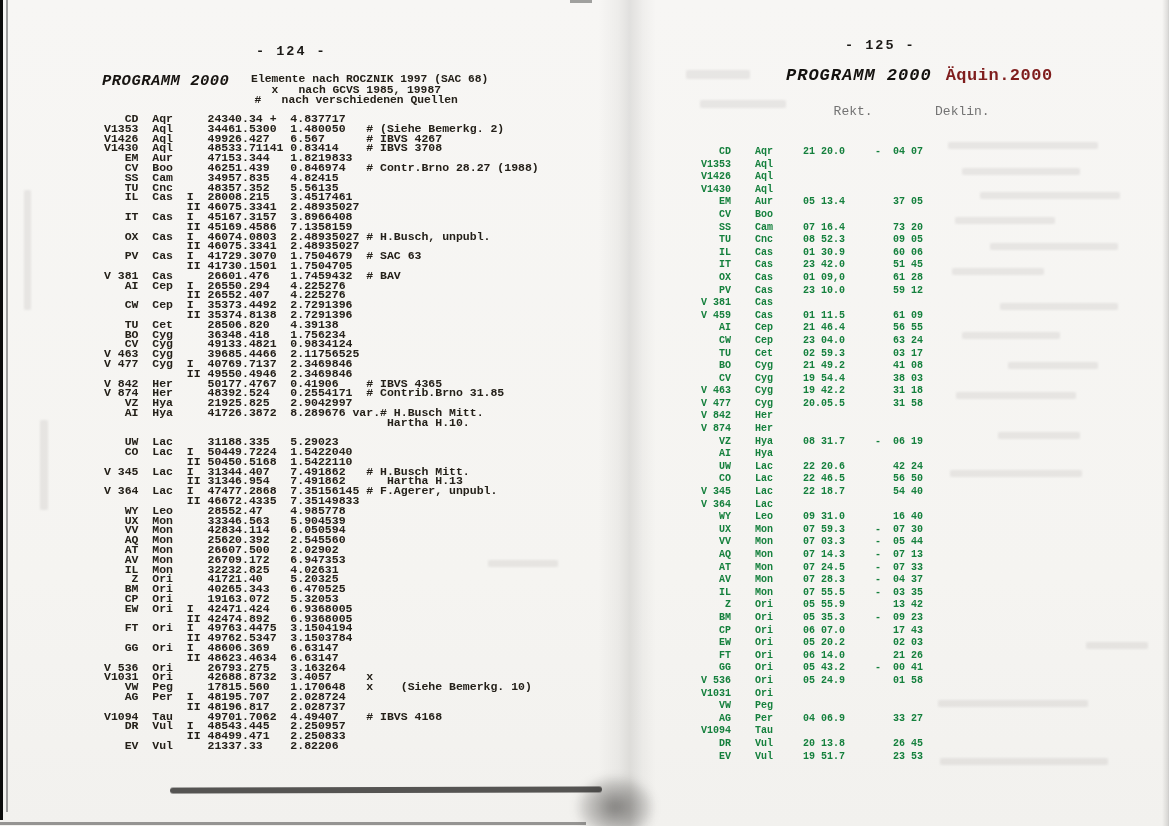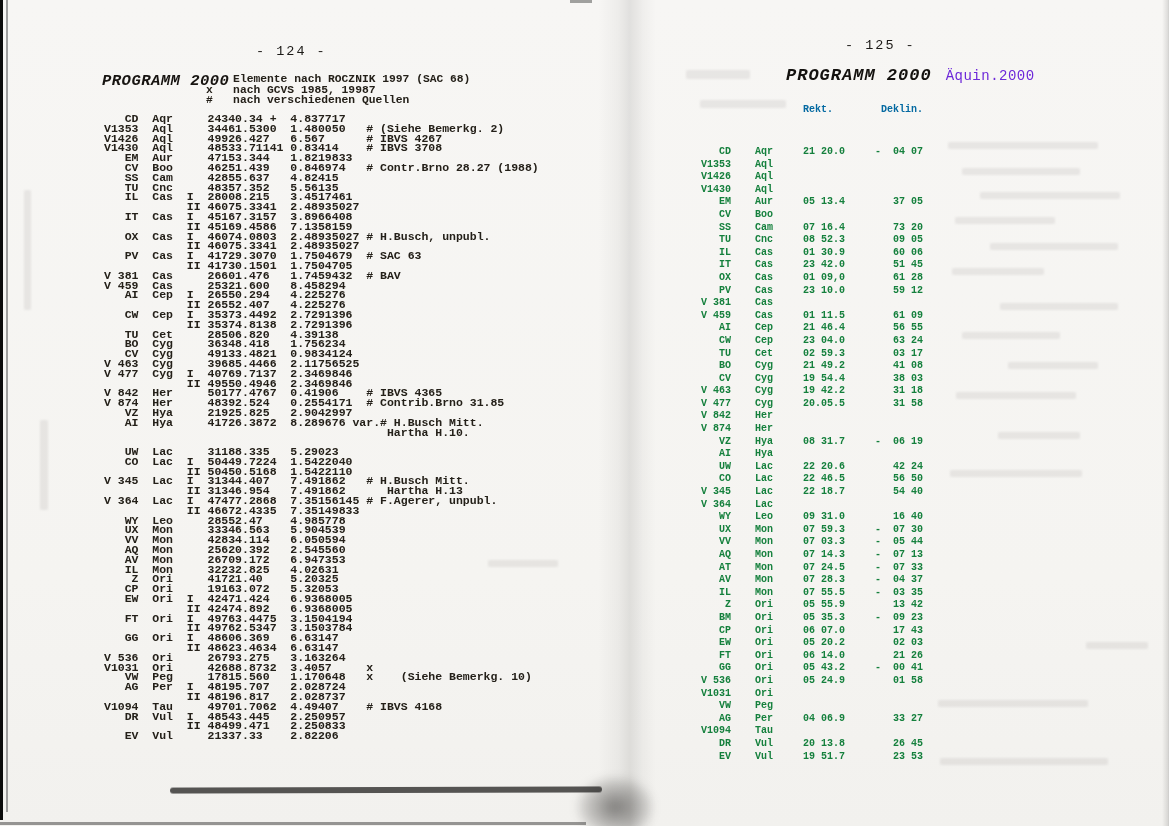--- a/index.html
+++ b/index.html
@@ -6,28 +6,28 @@
   body{
     width:1169px;height:826px;position:relative;overflow:hidden;
     background:linear-gradient(180deg,#f7f6f4 0%,#f5f4f1 70%,#f2f1ee 100%);
     font-family:"Liberation Mono","DejaVu Sans Mono",monospace;
     color:#211d19;
   }
   .abs{position:absolute;}
   .pre{white-space:pre;}
   .row{white-space:pre;}
   
-  .pagenum{font-weight:normal;font-size:13.5px;letter-spacing:2px;color:#1c1a17;}
+  .pagenum{font-weight:bold;font-size:13.5px;letter-spacing:2px;color:#1c1a17;}
   .title-left{font-weight:bold;font-style:italic;font-size:15.5px;letter-spacing:0.5px;color:#171411;}
   .legend{font-size:11.3px;font-weight:bold;line-height:10.6px;color:#242019;}
   .table-left{font-size:11.5px;font-weight:bold;line-height:9.8px;color:#242019;}
   
   .title-right{font-weight:bold;font-style:italic;font-size:17px;letter-spacing:1px;color:#14120f;}
-  .subtitle-right{font-weight:normal;font-style:normal;font-size:14px;letter-spacing:0.5px;color:#6d28d9;margin-left:14px;}
-  .colheads{font-size:10px;font-weight:bold;color:#0369a1;}
+  .subtitle-right{font-weight:bold;font-style:normal;font-size:17px;letter-spacing:0.5px;color:#7f1d1d;margin-left:14px;}
+  .colheads{font-size:13px;font-weight:normal;color:#737373;}
   .table-right{font-size:10px;font-weight:bold;line-height:12.6px;color:#15803d;}
   
   .edge-black{left:0;top:0;width:3px;height:820px;background:#0b0b0b;}
   .edge-gray{left:6px;top:0;width:2px;height:812px;background:#8f8f8f;opacity:.85;}
   .shadow-bottom{left:170px;top:787px;width:432px;height:6px;background:#2e2d2c;opacity:.8;border-radius:3px;filter:blur(.5px);transform:rotate(-.15deg);}
   .edge-bottom-line{left:0;top:822px;width:586px;height:3px;background:#4a4948;opacity:.55;filter:blur(.4px);}
   .gutter{left:598px;top:0;width:58px;height:826px;
     background:linear-gradient(90deg,rgba(0,0,0,0) 0%,rgba(0,0,0,.04) 35%,rgba(0,0,0,.09) 55%,rgba(0,0,0,.03) 78%,rgba(0,0,0,0) 100%);}
   .gutter-blob{left:576px;top:776px;width:78px;height:62px;border-radius:50%;
     background:radial-gradient(ellipse at center,rgba(40,38,36,.55) 0%,rgba(40,38,36,.18) 55%,rgba(40,38,36,0) 75%);filter:blur(4px);}
@@ -35,44 +35,43 @@
   .edge-right{left:1162px;top:0;width:7px;height:826px;
     background:linear-gradient(90deg,rgba(0,0,0,0),rgba(0,0,0,.10) 80%,rgba(0,0,0,.16));}
   .bleed{background:rgba(95,92,88,.10);filter:blur(1px);border-radius:2px;}
 </style>
 </head>
 <body>
 
 <div class="abs" style="left:0;top:0;width:640px;height:826px;">
   <div class="abs pagenum" style="left:256px;top:44px;">- 124 -</div>
   <div class="abs title-left" style="left:102px;top:72px;">PROGRAMM 2000</div>
-  <div class="abs legend" id="legend-left" style="left:206px;top:74px;">
+  <div class="abs legend" id="legend-left" style="left:224px;top:74px;text-align:center;">
       <div class="row">    Elemente nach ROCZNIK 1997 (SAC 68)</div>
       <div class="row">x   nach GCVS 1985, 19987</div>
       <div class="row">#   nach verschiedenen Quellen</div>
     </div>
   <div class="abs table-left" id="table-left" style="left:104px;top:114px;">
       <div class="row">   CD  Aqr     24340.34 +  4.837717   </div>
       <div class="row">V1353  Aql     34461.5300  1.480050   # (Siehe Bemerkg. 2)</div>
       <div class="row">V1426  Aql     49926.427   6.567      # IBVS 4267</div>
       <div class="row">V1430  Aql     48533.71141 0.83414    # IBVS 3708</div>
       <div class="row">   EM  Aur     47153.344   1.8219833  </div>
       <div class="row">   CV  Boo     46251.439   0.846974   # Contr.Brno 28.27 (1988)</div>
-      <div class="row">   SS  Cam     42855.637   4.82415    </div>
+      <div class="row">   SS  Cam     34957.835   4.82415    </div>
       <div class="row">   TU  Cnc     48357.352   5.56135    </div>
       <div class="row">   IL  Cas  I  28008.215   3.4517461  </div>
       <div class="row">            II 46075.3341  2.48935027 </div>
       <div class="row">   IT  Cas  I  45167.3157  3.8966408  </div>
       <div class="row">            II 45169.4586  7.1358159  </div>
       <div class="row">   OX  Cas  I  46074.0803  2.48935027 # H.Busch, unpubl.</div>
       <div class="row">            II 46075.3341  2.48935027 </div>
       <div class="row">   PV  Cas  I  41729.3070  1.7504679  # SAC 63</div>
       <div class="row">            II 41730.1501  1.7504705  </div>
       <div class="row">V 381  Cas     26601.476   1.7459432  # BAV</div>
-      <div class="row">V 459  Cas     25321.600   8.458294   </div>
       <div class="row">   AI  Cep  I  26550.294   4.225276   </div>
       <div class="row">            II 26552.407   4.225276   </div>
       <div class="row">   CW  Cep  I  35373.4492  2.7291396  </div>
       <div class="row">            II 35374.8138  2.7291396  </div>
       <div class="row">   TU  Cet     28506.820   4.39138    </div>
       <div class="row">   BO  Cyg     36348.418   1.756234   </div>
       <div class="row">   CV  Cyg     49133.4821  0.9834124  </div>
       <div class="row">V 463  Cyg     39685.4466  2.11756525 </div>
       <div class="row">V 477  Cyg  I  40769.7137  2.3469846  </div>
       <div class="row">            II 49550.4946  2.3469846  </div>
@@ -86,23 +85,25 @@
       <div class="row">   CO  Lac  I  50449.7224  1.5422040  </div>
       <div class="row">            II 50450.5168  1.5422110  </div>
       <div class="row">V 345  Lac  I  31344.407   7.491862   # H.Busch Mitt.</div>
       <div class="row">            II 31346.954   7.491862      Hartha H.13</div>
       <div class="row">V 364  Lac  I  47477.2868  7.35156145 # F.Agerer, unpubl.</div>
       <div class="row">            II 46672.4335  7.35149833 </div>
       <div class="row">   WY  Leo     28552.47    4.985778   </div>
       <div class="row">   UX  Mon     33346.563   5.904539   </div>
       <div class="row">   VV  Mon     42834.114   6.050594   </div>
       <div class="row">   AQ  Mon     25620.392   2.545560   </div>
+      <div class="row">   AT  Mon     26607.500   2.02902    </div>
       <div class="row">   AV  Mon     26709.172   6.947353   </div>
       <div class="row">   IL  Mon     32232.825   4.02631    </div>
       <div class="row">    Z  Ori     41721.40    5.20325    </div>
+      <div class="row">   BM  Ori     40265.343   6.470525   </div>
       <div class="row">   CP  Ori     19163.072   5.32053    </div>
       <div class="row">   EW  Ori  I  42471.424   6.9368005  </div>
       <div class="row">            II 42474.892   6.9368005  </div>
       <div class="row">   FT  Ori  I  49763.4475  3.1504194  </div>
       <div class="row">            II 49762.5347  3.1503784  </div>
       <div class="row">   GG  Ori  I  48606.369   6.63147    </div>
       <div class="row">            II 48623.4634  6.63147    </div>
       <div class="row">V 536  Ori     26793.275   3.163264   </div>
       <div class="row">V1031  Ori     42688.8732  3.4057     x </div>
       <div class="row">   VW  Peg     17815.560   1.170648   x    (Siehe Bemerkg. 10)</div>

